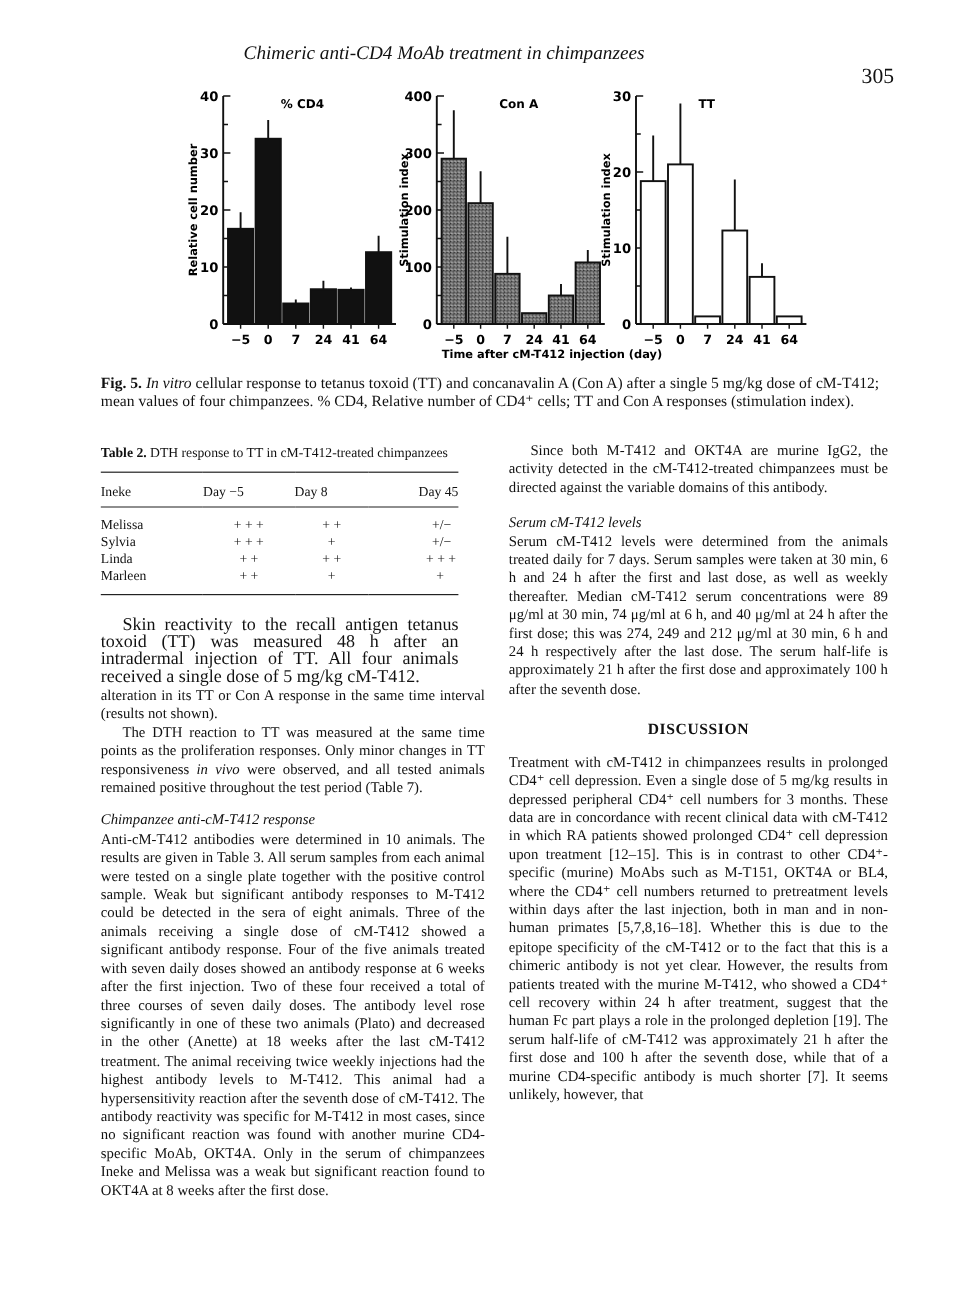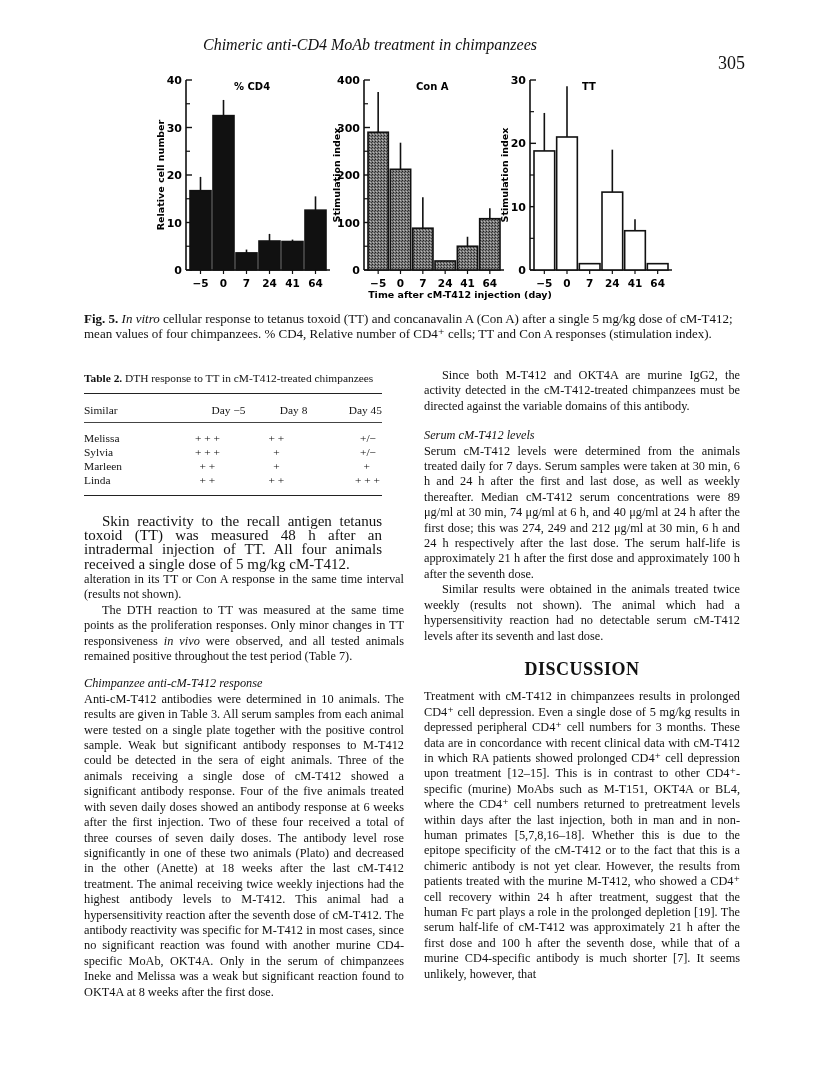--- a/index.html
+++ b/index.html
@@ -14,29 +14,29 @@
   .caption b { font-weight:bold; }
   .col { font-size:12.3px; line-height:15.4px; text-align:justify; }
   .col p { margin:0; text-indent:18px; }
   .col p.noindent { text-indent:0; }
   .col .sec-head { font-style:italic; text-indent:0; margin-top:0; }
   .left-col { left:84px; width:320px; }
   .right-col { left:424px; width:316px; }
   .table-title { top:372px; left:84px; width:320px; font-size:11.4px; }
   .table-title b { font-weight:bold; }
   table.dth { position:absolute; top:393px; left:84px; width:298px; border-collapse:collapse; font-size:11.4px; }
-  table.dth th { font-weight:normal; text-align:right; padding:10px 0 6px 0; }
+  table.dth th { font-weight:normal; text-align:left; padding:10px 0 6px 0; }
   table.dth th:first-child, table.dth td:first-child { text-align:left; }
   table.dth td { text-align:center; padding:0; line-height:14px; }
   table.dth thead tr { border-top:1.2px solid #222; border-bottom:1px solid #444; }
   table.dth tbody tr:first-child td { padding-top:8px; }
   table.dth tbody tr:last-child td { padding-bottom:8px; }
   table.dth tbody { border-bottom:1.2px solid #222; }
   .table-note { top:514px; left:84px; width:298px; font-size:15px; line-height:14.2px; text-align:justify; text-indent:18px; }
-  .discussion-head { font-weight:bold; text-align:center; letter-spacing:0.5px; font-size:18px; }
+  .discussion-head { font-weight:bold; text-align:center; letter-spacing:0.5px; font-size:13px; }
   i { font-style:italic; }
 </style>
 </head>
 <body>
 
 <div class="abs running-head">Chimeric anti-CD4 MoAb treatment in chimpanzees</div>
 <div class="abs page-num">305</div>
 
 <div class="abs figure">
   <svg id="fig-svg" width="530" height="230" viewBox="0 0 530 230">
@@ -183,63 +183,62 @@
   <i>In vitro</i><span> cellular response to tetanus toxoid (TT) and concanavalin A (Con A) after a single 5 mg/kg dose of cM-T412; mean values of four chimpanzees. % CD4, Relative number of CD4⁺ cells; TT and Con A responses (stimulation index).</span>
 </div>
 
 <div class="abs table-title">
   <b>Table 2.</b><span> DTH response to TT in cM-T412-treated chimpanzees</span>
 </div>
 
 <table class="dth">
   <thead>
     <tr>
-      <th>Similar</th>
+      <th>Ineke</th>
       <th>Day −5</th>
       <th>Day 8</th>
       <th style="text-align:right">Day 45</th>
     </tr>
   </thead>
   <tbody>
     <tr>
       <td>Melissa</td>
       <td>+ + +</td>
       <td>+ +</td>
       <td style="text-align:right;padding-right:6px">+/−</td>
     </tr>
     <tr>
       <td>Sylvia</td>
       <td>+ + +</td>
       <td>+</td>
       <td style="text-align:right;padding-right:6px">+/−</td>
     </tr>
     <tr>
+      <td>Linda</td>
+      <td>+ +</td>
+      <td>+ +</td>
+      <td style="text-align:right;padding-right:2px">+ + +</td>
+    </tr>
+    <tr>
       <td>Marleen</td>
       <td>+ +</td>
       <td>+</td>
       <td style="text-align:right;padding-right:12px">+</td>
-    </tr>
-    <tr>
-      <td>Linda</td>
-      <td>+ +</td>
-      <td>+ +</td>
-      <td style="text-align:right;padding-right:2px">+ + +</td>
     </tr>
   </tbody>
 </table>
 
 <div class="abs table-note">Skin reactivity to the recall antigen tetanus toxoid (TT) was measured 48 h after an intradermal injection of TT. All four animals received a single dose of 5 mg/kg cM-T412.</div>
 
 <div class="abs col left-col" style="top:572px;">
   <p class="noindent">alteration in its TT or Con A response in the same time interval (results not shown).</p>
   <p><span>The DTH reaction to TT was measured at the same time points as the proliferation responses. Only minor changes in TT responsiveness </span><i>in vivo</i><span> were observed, and all tested animals remained positive throughout the test period (Table 7).</span></p>
   <p class="sec-head" style="margin-top:12px;">Chimpanzee anti-cM-T412 response</p>
   <p class="noindent">Anti-cM-T412 antibodies were determined in 10 animals. The results are given in Table 3. All serum samples from each animal were tested on a single plate together with the positive control sample. Weak but significant antibody responses to M-T412 could be detected in the sera of eight animals. Three of the animals receiving a single dose of cM-T412 showed a significant antibody response. Four of the five animals treated with seven daily doses showed an antibody response at 6 weeks after the first injection. Two of these four received a total of three courses of seven daily doses. The antibody level rose significantly in one of these two animals (Plato) and decreased in the other (Anette) at 18 weeks after the last cM-T412 treatment. The animal receiving twice weekly injections had the highest antibody levels to M-T412. This animal had a hypersensitivity reaction after the seventh dose of cM-T412. The antibody reactivity was specific for M-T412 in most cases, since no significant reaction was found with another murine CD4-specific MoAb, OKT4A. Only in the serum of chimpanzees Ineke and Melissa was a weak but significant reaction found to OKT4A at 8 weeks after the first dose.</p>
 </div>
 
 <div class="abs col right-col" style="top:368px;">
   <p>Since both M-T412 and OKT4A are murine IgG2, the activity detected in the cM-T412-treated chimpanzees must be directed against the variable domains of this antibody.</p>
   <p class="sec-head" style="margin-top:14px;">Serum cM-T412 levels</p>
   <p class="noindent">Serum cM-T412 levels were determined from the animals treated daily for 7 days. Serum samples were taken at 30 min, 6 h and 24 h after the first and last dose, as well as weekly thereafter. Median cM-T412 serum concentrations were 89 μg/ml at 30 min, 74 μg/ml at 6 h, and 40 μg/ml at 24 h after the first dose; this was 274, 249 and 212 μg/ml at 30 min, 6 h and 24 h respectively after the last dose. The serum half-life is approximately 21 h after the first dose and approximately 100 h after the seventh dose.</p>
-  <p>Similar results were obtained in the animals treated twice weekly (results not shown). The animal which had a hypersensitivity reaction had no detectable serum cM-T412 levels after its seventh and last dose.</p>
   <p class="discussion-head" style="margin-top:18px;margin-bottom:12px;text-indent:0;">DISCUSSION</p>
   <p class="noindent">Treatment with cM-T412 in chimpanzees results in prolonged CD4⁺ cell depression. Even a single dose of 5 mg/kg results in depressed peripheral CD4⁺ cell numbers for 3 months. These data are in concordance with recent clinical data with cM-T412 in which RA patients showed prolonged CD4⁺ cell depression upon treatment [12–15]. This is in contrast to other CD4⁺-specific (murine) MoAbs such as M-T151, OKT4A or BL4, where the CD4⁺ cell numbers returned to pretreatment levels within days after the last injection, both in man and in non-human primates [5,7,8,16–18]. Whether this is due to the epitope specificity of the cM-T412 or to the fact that this is a chimeric antibody is not yet clear. However, the results from patients treated with the murine M-T412, who showed a CD4⁺ cell recovery within 24 h after treatment, suggest that the human Fc part plays a role in the prolonged depletion [19]. The serum half-life of cM-T412 was approximately 21 h after the first dose and 100 h after the seventh dose, while that of a murine CD4-specific antibody is much shorter [7]. It seems unlikely, however, that</p>
 </div>
 
 </body></html>

